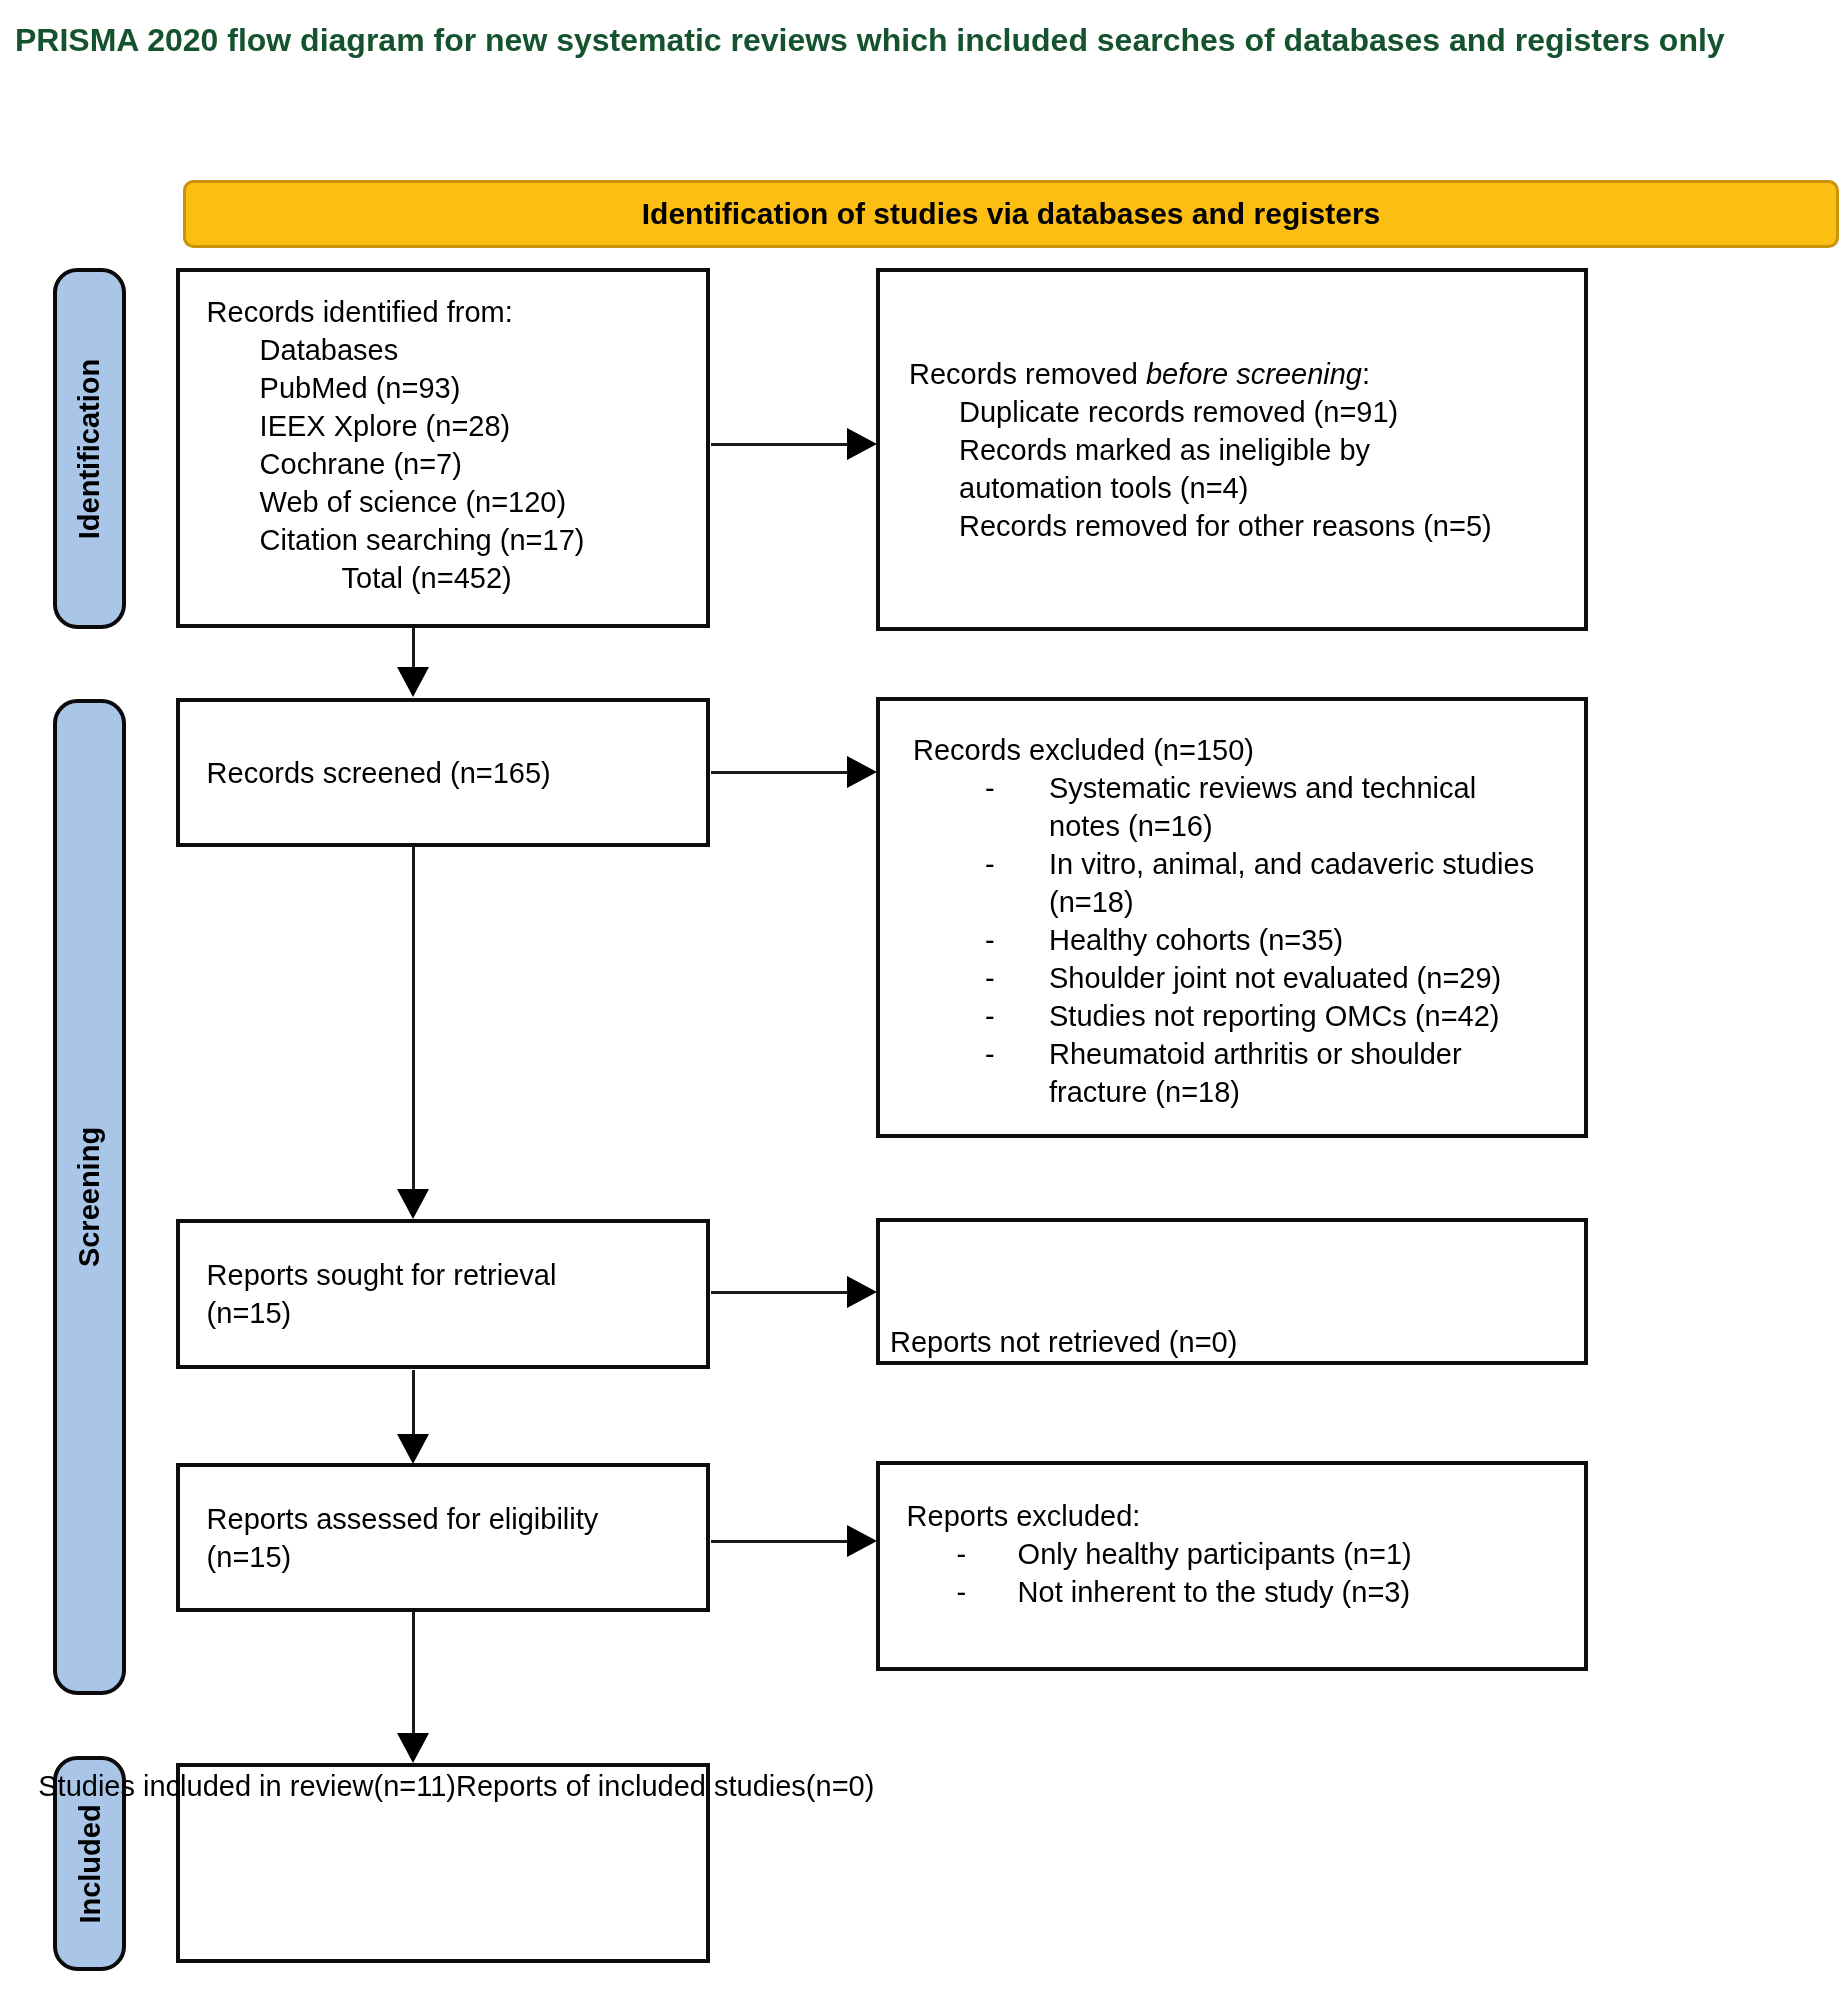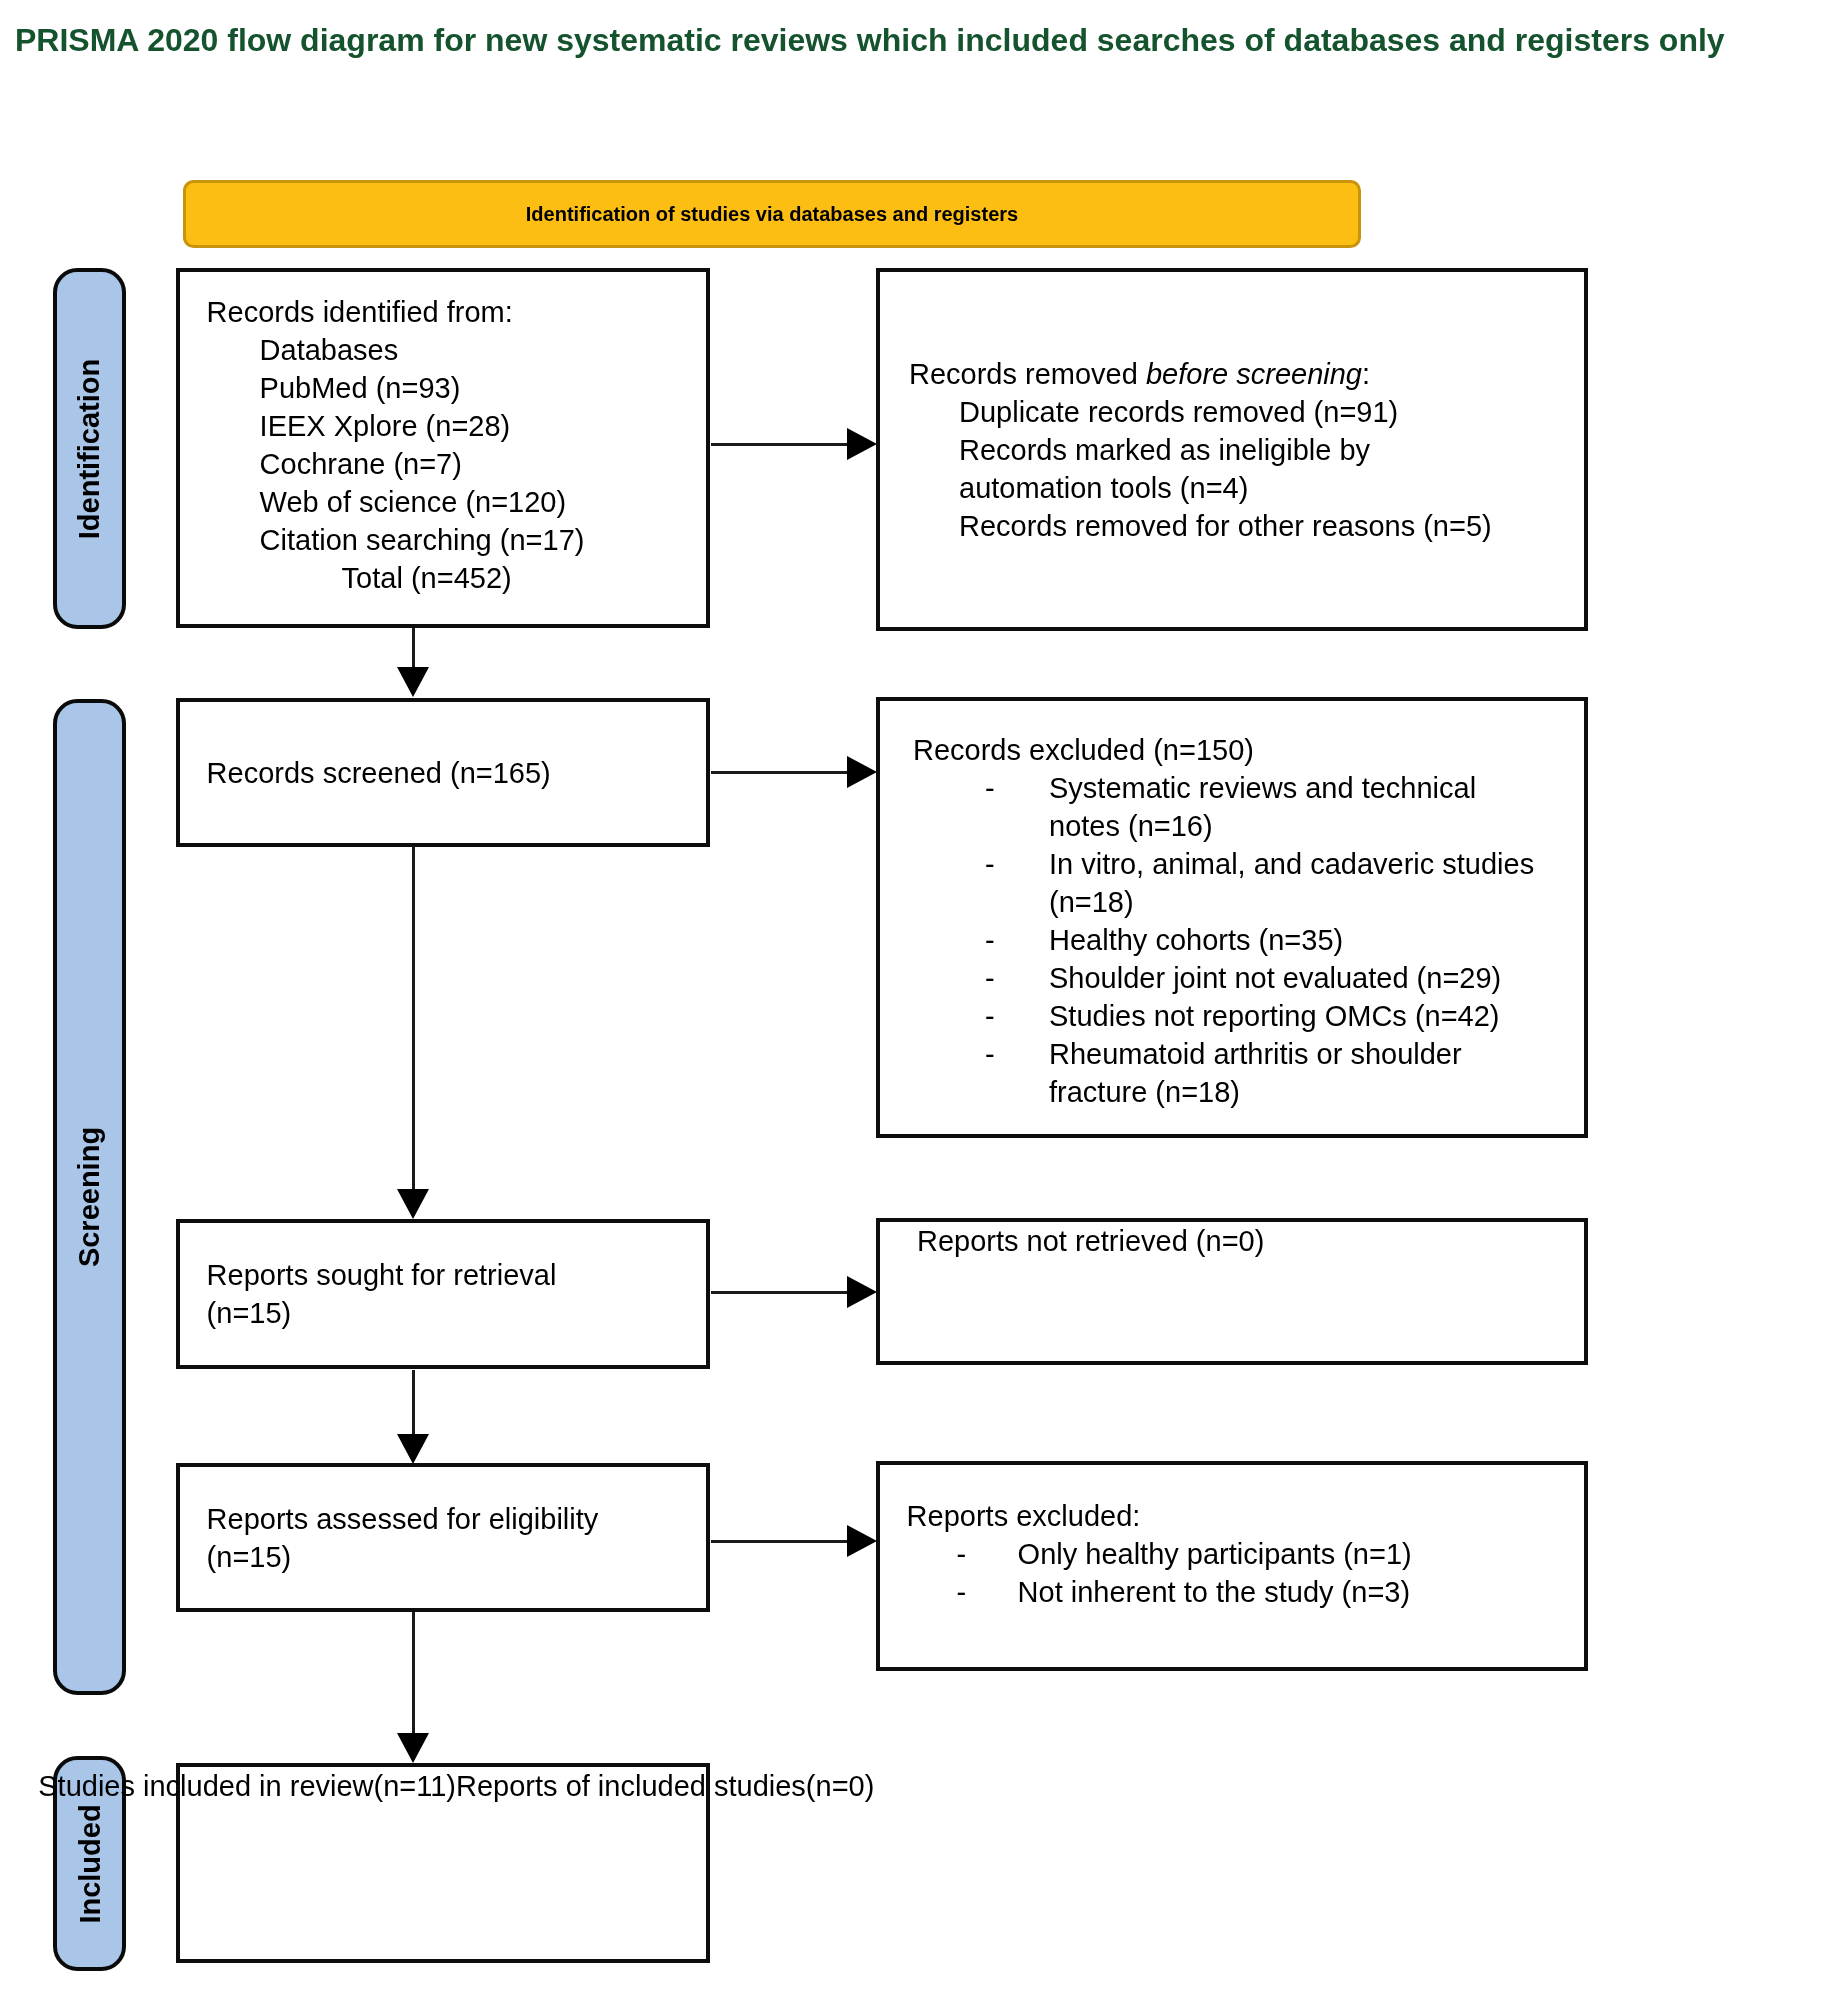--- a/index.html
+++ b/index.html
@@ -22,30 +22,30 @@
     line-height: 38px;
     font-weight: bold;
     color: #14532d;
     white-space: nowrap;
   }
 
   .banner {
     position: absolute;
     left: 183px;
     top: 180px;
-    width: 1178px;
+    width: 1656px;
     height: 68px;
     background: #FDBE13;
     border: 3.7px solid #C9940B;
     border-radius: 10.6px;
     box-sizing: border-box;
     display: flex;
     align-items: center;
     justify-content: center;
-    font-size: 20px;
+    font-size: 30px;
     font-weight: bold;
   }
 
   .stage {
     position: absolute;
     left: 53px;
     width: 73px;
     background: #A9C6E9;
     border: 4.8px solid #0a0a0a;
     border-radius: 24.4px;
@@ -72,21 +72,21 @@
     box-sizing: border-box;
   }
   .col1 { left: 176px;  width: 534px; }
   .col2 { left: 876px; width: 712px; }
 
   #box-identified { top: 268px;  height: 360px; padding: 21px 15px 0 26.6px; }
   #box-removed    { top: 268px;  height: 363px; display: flex; flex-direction: column; justify-content: center; padding: 0 15px 0 29px; }
   #box-screened   { top: 698px; height: 149px; display: flex; flex-direction: column; justify-content: center; padding-left: 26.6px; }
   #box-rec-excluded { top: 697px; height: 441px; padding: 30px 15px 0 33px; }
   #box-sought     { top: 1219px; height: 150px; display: flex; flex-direction: column; justify-content: center; padding-left: 26.6px; }
-  #box-not-retrieved { top: 1218px; height: 147px; display: flex; flex-direction: column; justify-content: flex-start; padding-left: 37px; }
+  #box-not-retrieved { top: 1218px; height: 147px; display: flex; flex-direction: column; justify-content: flex-end; padding-left: 10px; }
   #box-assessed   { top: 1463px; height: 149px; display: flex; flex-direction: column; justify-content: center; padding-left: 26.6px; }
   #box-rep-excluded { top: 1461px; height: 210px; padding: 32px 15px 0 26.6px; }
   #box-included   { top: 1763px; height: 200px; display: flex; justify-content: center; padding-left: 26.6px; }
 
   .line { white-space: nowrap; }
   .indent-1 { margin-left: 53px; }
   .indent-total { margin-left: 135px; }
   .hang-item { margin-left: 50px; }
   .maxw { max-width: 537px; }
 

